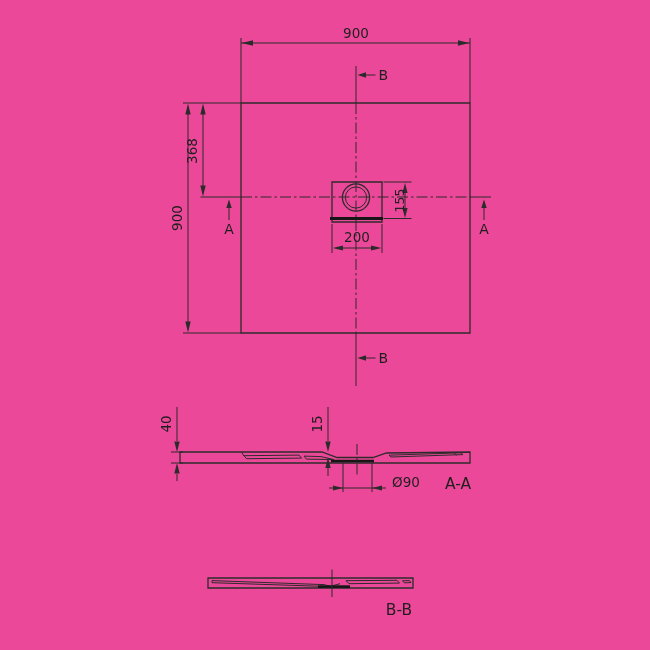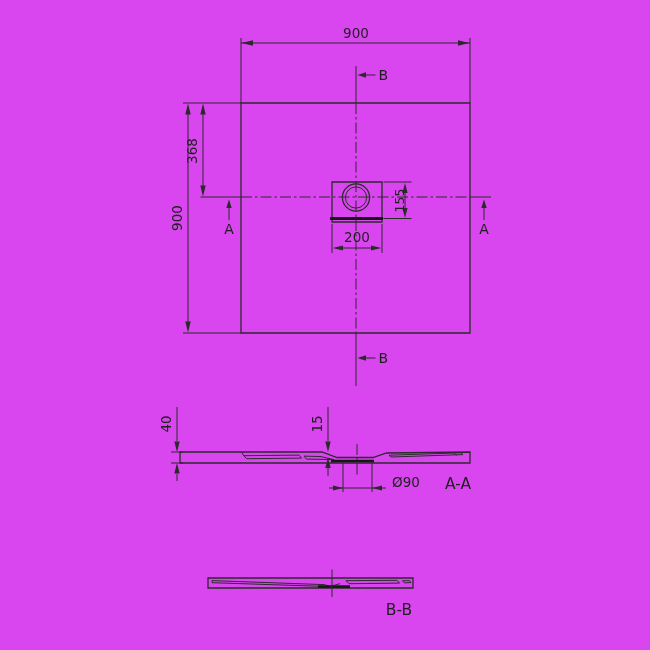--- a/index.html
+++ b/index.html
@@ -1,16 +1,16 @@
 <!DOCTYPE html>
 <html><head>
 <meta charset="utf-8">
 <style>
   html,body{margin:0;padding:0;background:#ffffff;}
-  .canvas{width:650px;height:650px;position:relative;background:#d946ef;overflow:hidden;}
+  .canvas{width:650px;height:650px;position:relative;background:#ec4899;overflow:hidden;}
   svg text{font-family:"DejaVu Sans", sans-serif;fill:#1f1f1f;}
   .dim{font-size:13.5px;}
   .dimsmall{font-size:12.5px;}
   .marker{font-size:14px;}
   .sec{font-size:15.5px;}
   .ln{stroke:#2b2b2b;stroke-width:1.3;fill:none;stroke-linejoin:miter;}
   .thin{stroke:#2b2b2b;stroke-width:1;fill:none;}
   .thick{stroke:#161616;stroke-width:3;fill:none;}
   .thick2{stroke:#161616;stroke-width:2.6;fill:none;}
   .fill{fill:#2b2b2b;stroke:none;}

